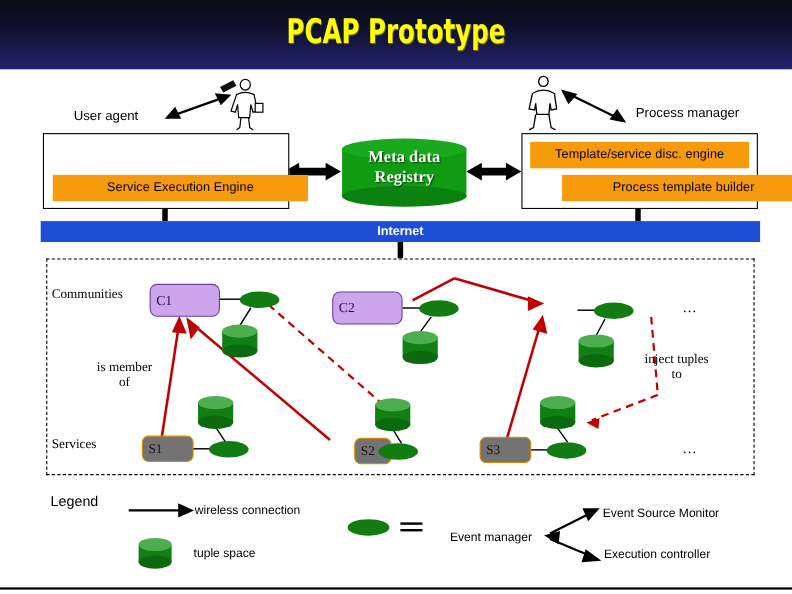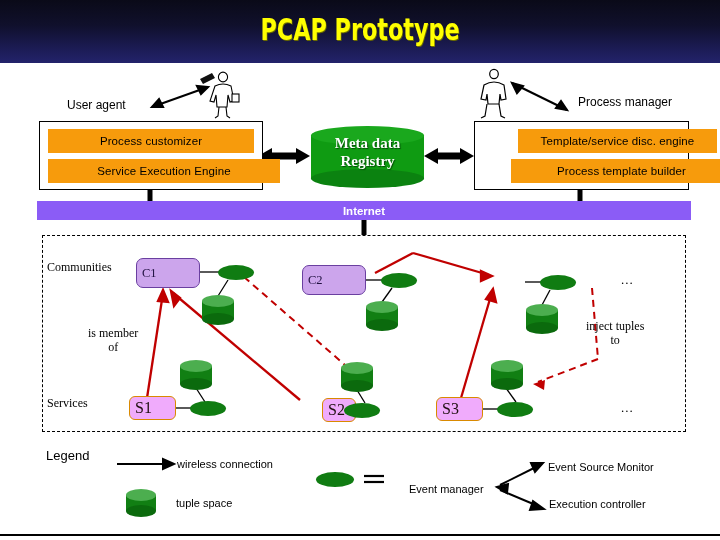--- a/index.html
+++ b/index.html
@@ -36,38 +36,38 @@
   .cyl-big .top{position:absolute;left:0;top:0;width:100%;height:19px;border-radius:50%;
       background:#1aa81d;}
   .cyl-big .bot{position:absolute;left:0;bottom:-9px;width:100%;height:19px;border-radius:50%;
       background:#0b8210;}
   .cyl-big .cap{position:absolute;left:0;top:0;width:100%;height:100%;
       display:flex;flex-direction:column;align-items:center;justify-content:center;
       color:#fff;font-family:"Liberation Serif",serif;font-weight:bold;font-size:15px;
       line-height:1.18;text-shadow:1px 1px 1px #044a06;}
   
   #internet-bar{
-    position:absolute;left:37px;top:201px;width:654px;height:19px;background:#8b5cf6;
+    position:absolute;left:37px;top:201px;width:654px;height:19px;background:#1d4ed8;
     color:#fff;font-size:11.5px;font-weight:bold;display:flex;align-items:center;
     justify-content:center;
   }
   
   #net-region{
     position:absolute;left:42px;top:235px;width:644px;height:197px;
     border:1.7px dashed #000;box-sizing:border-box;background:#fff;
   }
   
   .cbox{
     position:absolute;background:#cca5ec;border:1.3px solid #6a3fa0;border-radius:7px;
     box-sizing:border-box;font-family:"Liberation Serif",serif;font-size:12.5px;color:#201040;
     padding-left:5px;display:flex;align-items:center;
   }
   .sbox{
-    position:absolute;background:#f0abfc;border:1.3px solid #d98a00;border-radius:6px;
-    box-sizing:border-box;font-family:"Liberation Serif",serif;font-size:16px;color:#201010;
+    position:absolute;background:#737373;border:1.3px solid #d98a00;border-radius:6px;
+    box-sizing:border-box;font-family:"Liberation Serif",serif;font-size:12px;color:#201010;
     padding-left:5px;display:flex;align-items:center;
   }
   
   .ell{position:absolute;background:#107c12;border-radius:50%;}
   
   .cyl{position:absolute;}
   .cyl .body{position:absolute;left:0;top:6px;width:100%;bottom:6px;background:#117f13;}
   .cyl .top{position:absolute;left:0;top:0;width:100%;height:12px;border-radius:50%;background:#4cae4f;}
   .cyl .bot{position:absolute;left:0;bottom:0;width:100%;height:12px;border-radius:50%;background:#0b6a0d;}
   .serif-lbl{position:absolute;font-family:"Liberation Serif",serif;font-size:12px;color:#000;
@@ -127,36 +127,35 @@
     </g>
     <polygon points="424,156 438,148 438,164" fill="#000"></polygon>
     <polygon points="474,156 460,148 460,164" fill="#000"></polygon>
 
     <line x1="150" y1="190" x2="150" y2="201" stroke="#000" stroke-width="5"></line>
     <line x1="580" y1="190" x2="580" y2="201" stroke="#000" stroke-width="5"></line>
     <line x1="364" y1="220" x2="364" y2="235" stroke="#000" stroke-width="5"></line>
   </svg>
 
   <div class="outerbox" style="left:39px;top:121px;width:224px;height:69px;"></div>
-  <div class="orangebar" style="left:48px;top:129px;width:206px;height:24px;">Process customizer</div>
   <div class="orangebar" style="left:48px;top:159px;width:232px;height:24px;">Service Execution Engine</div>
   <div class="plainlabel" style="left:67px;top:98px;">User agent</div>
 
   <div class="cyl-big" style="left:311px;top:126px;width:113px;height:53px;">
     <div class="body"></div>
     <div class="top"></div>
     <div class="bot"></div>
     <div class="cap">
       <span>Meta data</span>
       <span>Registry</span>
     </div>
   </div>
 
   <div class="outerbox" style="left:474px;top:121px;width:215px;height:69px;"></div>
-  <div class="orangebar" style="left:482px;top:129px;width:199px;height:24px;margin-left:36px;">Template/service disc. engine</div>
+  <div class="orangebar" style="left:482px;top:129px;width:199px;height:24px;">Template/service disc. engine</div>
   <div class="orangebar" style="left:511px;top:159px;width:221px;height:24px;text-align:center;">Process template builder</div>
   <div class="plainlabel" style="left:578px;top:95px;">Process manager</div>
 
   <div id="internet-bar">
     <span>Internet</span>
   </div>
 
   <div id="net-region"></div>
 
   <svg class="svgl" viewBox="0 0 720 540">

